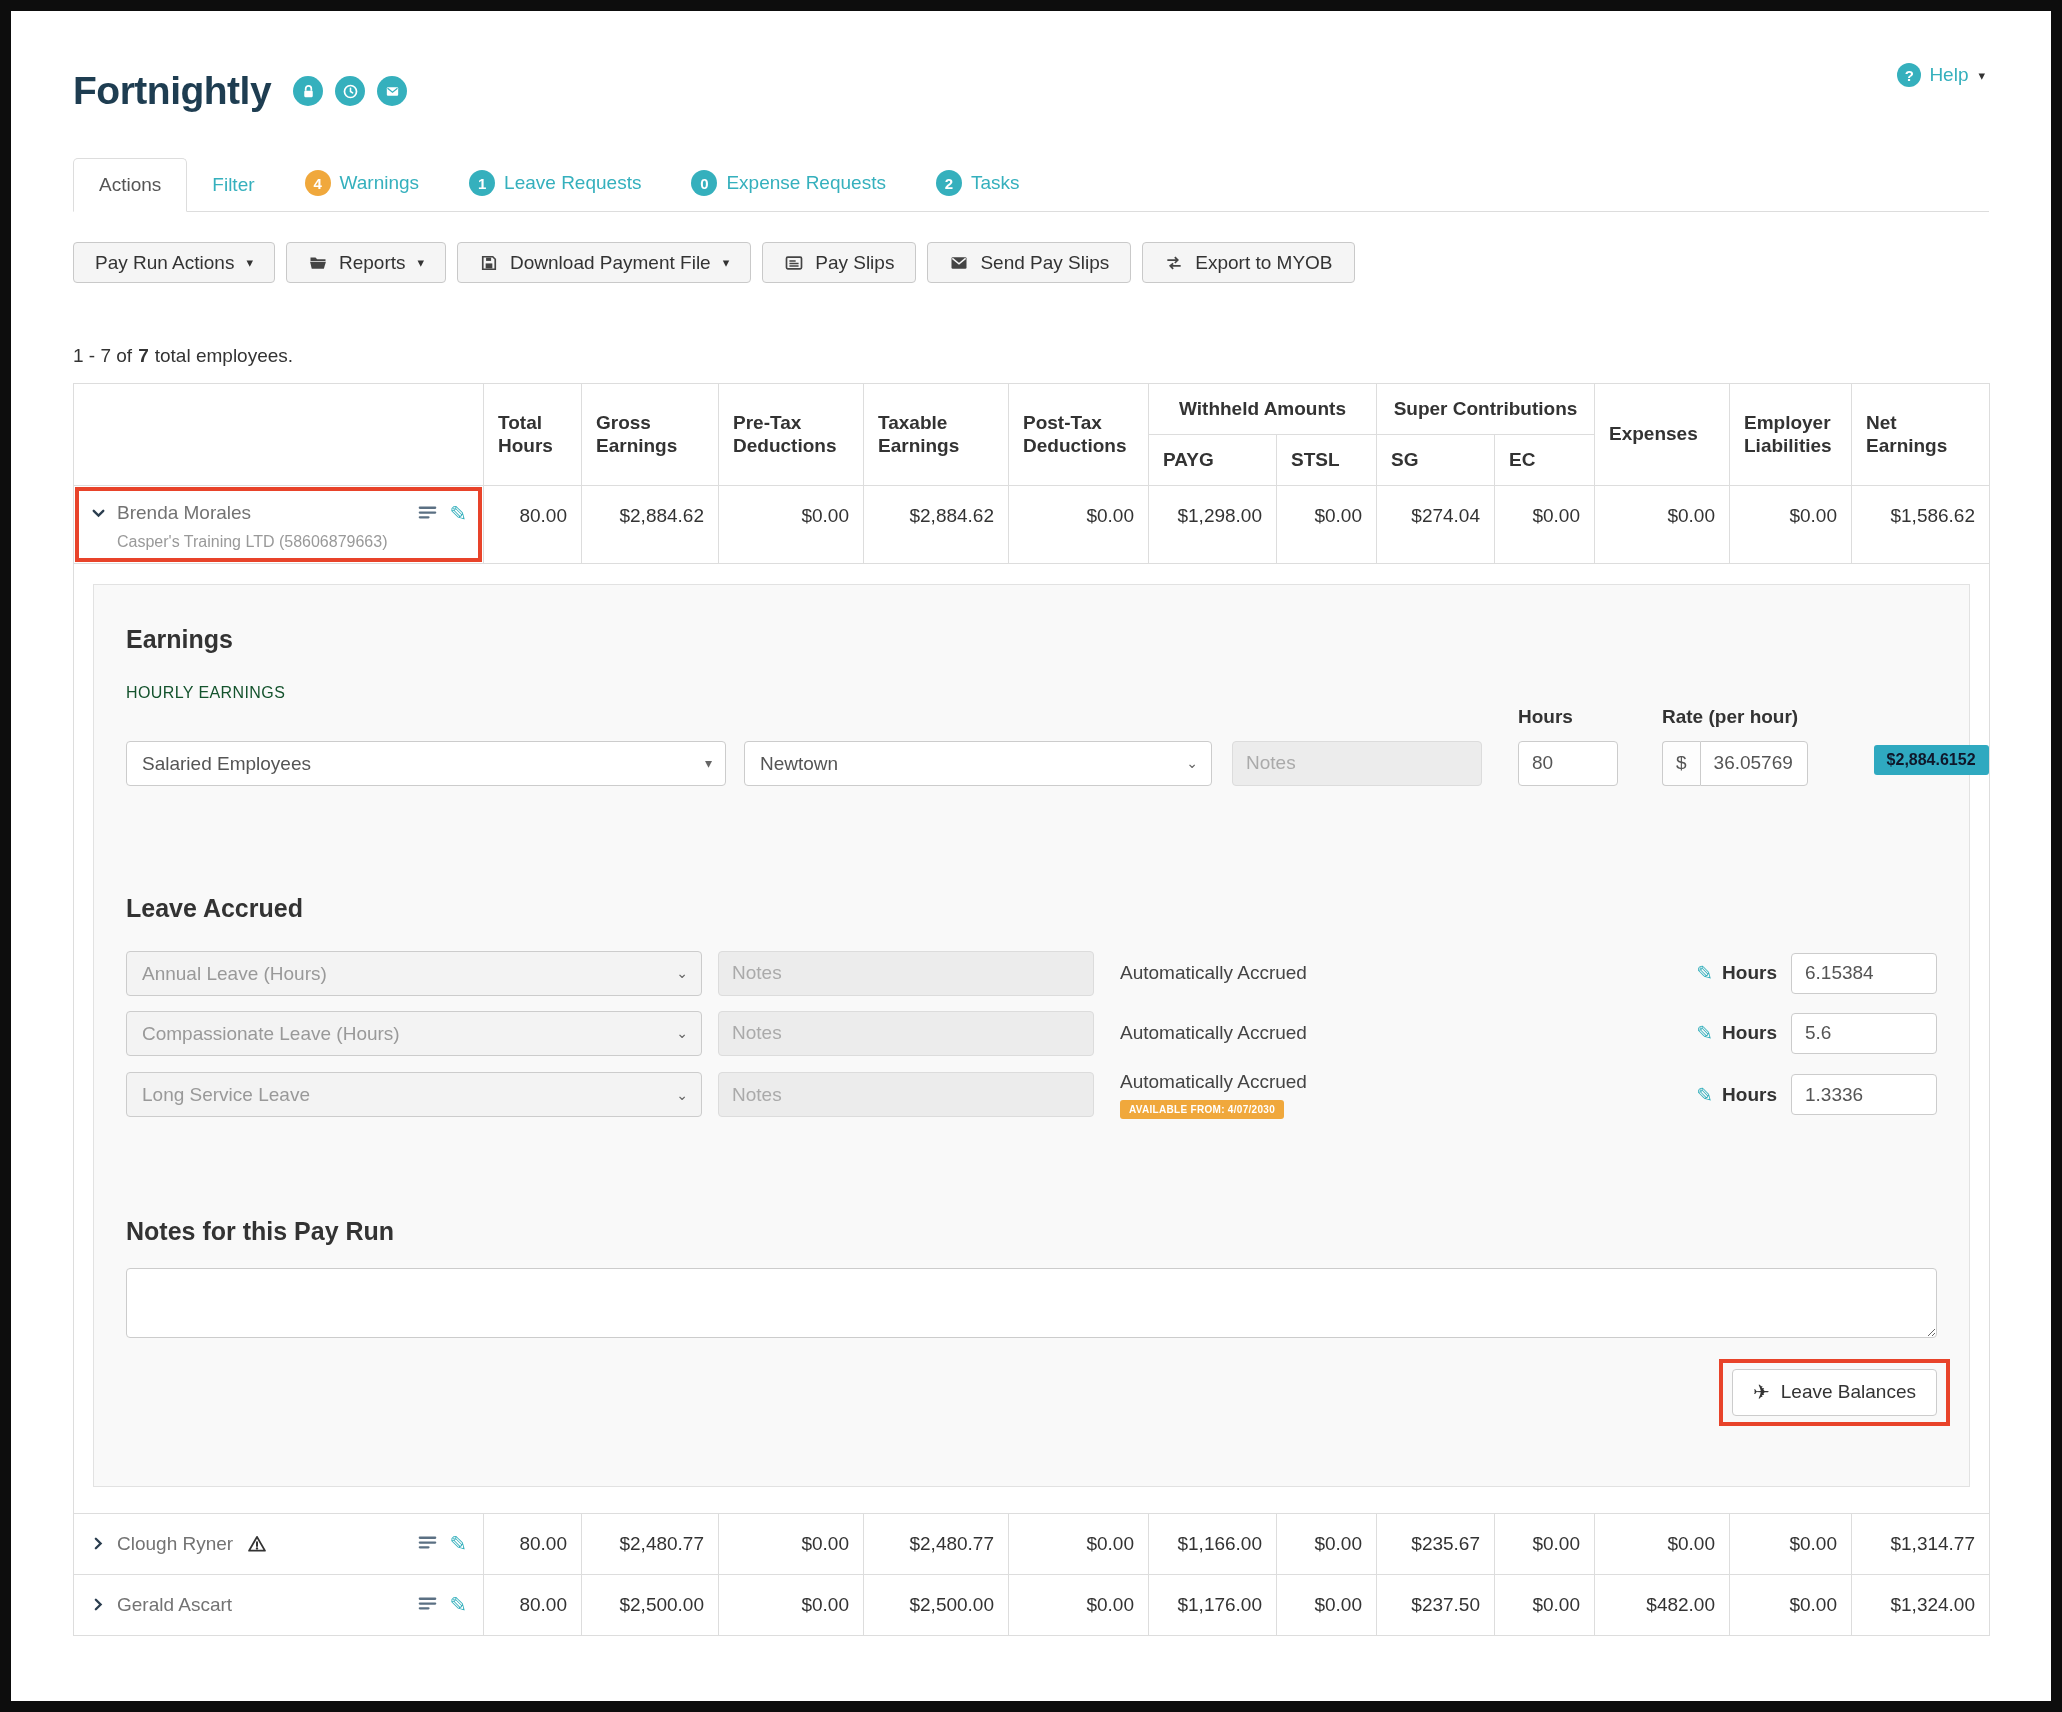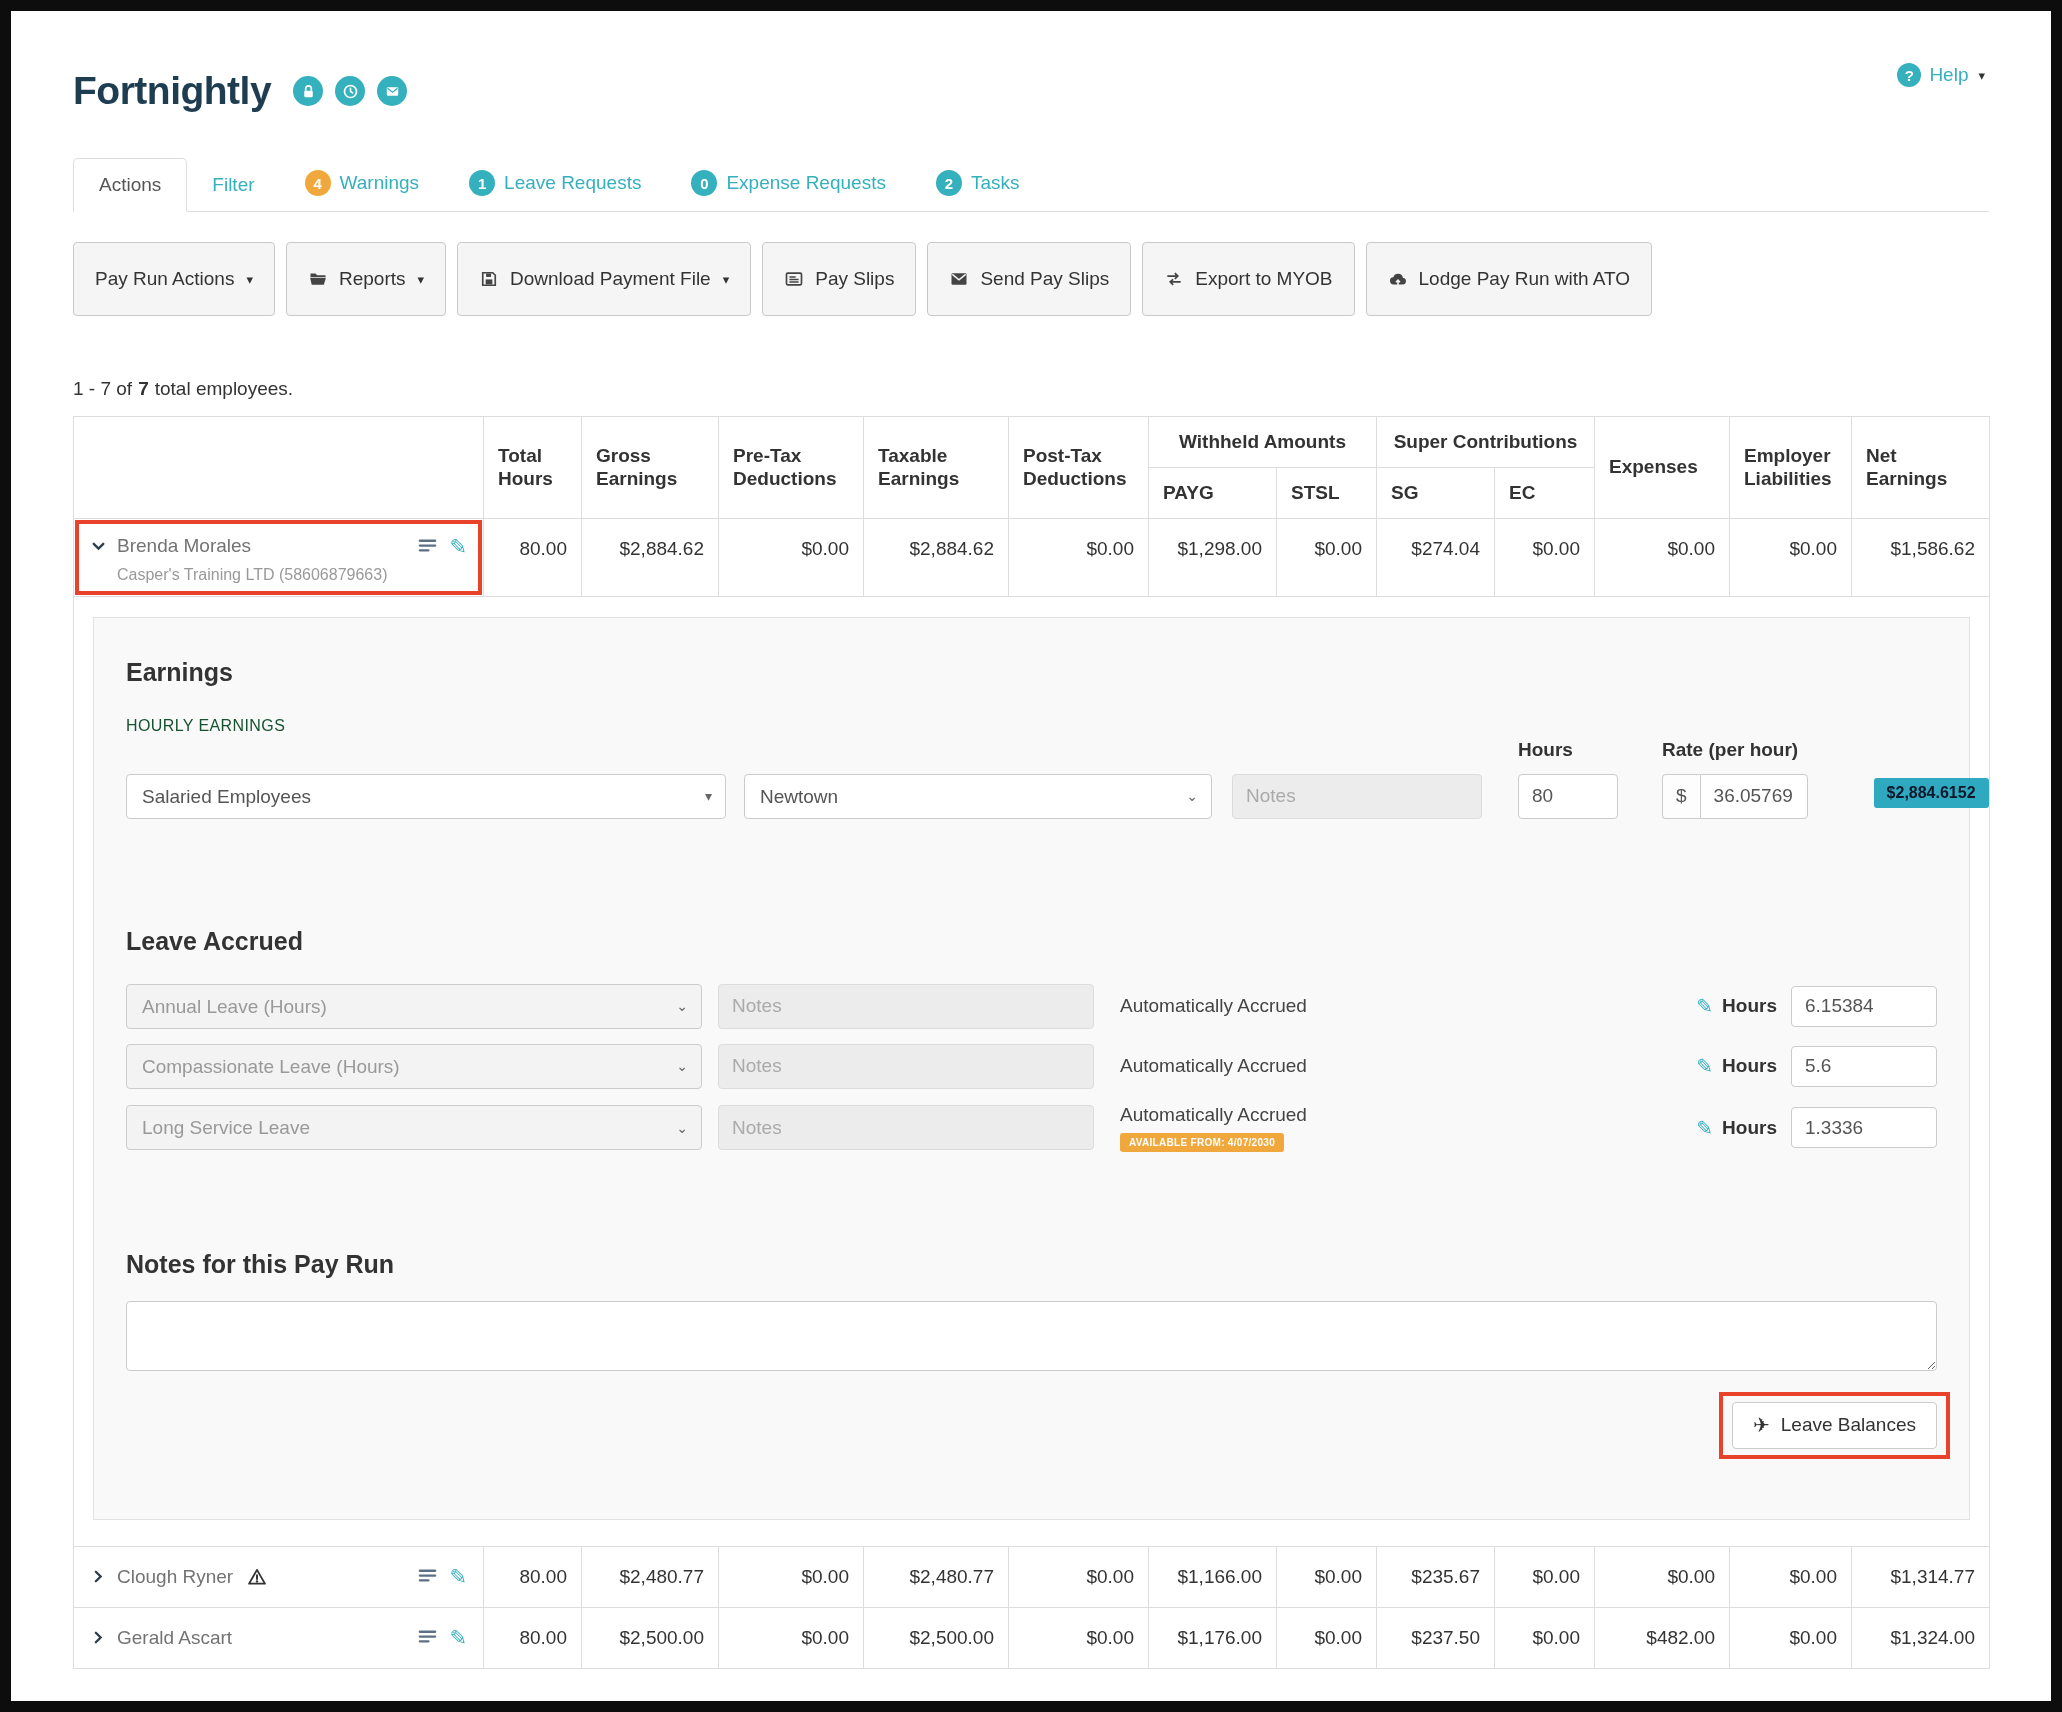--- a/index.html
+++ b/index.html
@@ -24,21 +24,21 @@
 
   
   .tabs{display:flex;margin-top:42px;border-bottom:1px solid #ddd;align-items:flex-end;}
   .tab{padding:15px 25px;font-size:19px;color:var(--teal);display:flex;align-items:center;gap:9px;cursor:pointer;white-space:nowrap;}
   .tab.active{background:#fff;border:1px solid #ddd;border-bottom:1px solid #fff;margin-bottom:-1px;border-radius:5px 5px 0 0;color:#555;}
   .tab-badge{min-width:26px;height:26px;border-radius:13px;background:var(--teal);color:#fff;font-size:15px;font-weight:bold;display:flex;align-items:center;justify-content:center;padding:0 5px;}
   .tab-badge.orange{background:var(--orange);}
 
   
   .toolbar{display:flex;gap:11px;margin-top:30px;}
-  .tbtn{display:flex;align-items:center;gap:11px;height:74px;padding:0 21px;background:#f5f5f5;border:1px solid #c9c9c9;border-radius:4px;font-size:19px;color:#333;font-family:inherit;cursor:pointer;white-space:nowrap;}
+  .tbtn{display:flex;align-items:center;gap:11px;height:41px;padding:0 21px;background:#f5f5f5;border:1px solid #c9c9c9;border-radius:4px;font-size:19px;color:#333;font-family:inherit;cursor:pointer;white-space:nowrap;}
   .tbtn svg{width:20px;height:20px;color:#444;flex:none;}
   .tbtn .caret{font-size:13px;color:#333;margin-left:1px;}
 
   .summary{display:flex;gap:6px;margin-top:62px;font-size:19px;color:#333;}
   .summary b{font-weight:bold;}
 
   
   table.paytable{border-collapse:collapse;width:100%;margin-top:16px;font-size:19px;color:#333;table-layout:fixed;}
   .paytable th,.paytable td{border:1px solid #ddd;}
   .paytable th{font-weight:bold;text-align:left;padding:13px 14px;vertical-align:middle;background:#fff;line-height:1.25;}
@@ -201,27 +201,20 @@
             <path d="M4 6.5 12 13l8-6.5" fill="none" stroke="#f5f5f5" stroke-width="1.8"></path>
           </svg>
       <span>Send Pay Slips</span>
     </button>
     <button class="tbtn">
       <svg viewBox="0 0 24 24">
             <path d="M4 8.5h12M13 5l3.5 3.5L13 12" fill="none" stroke="currentColor" stroke-width="2.1"></path>
             <path d="M20 15.5H8M11 12.5 7.5 15.5 11 19" fill="none" stroke="currentColor" stroke-width="2.1"></path>
           </svg>
       <span>Export to MYOB</span>
-    </button>
-    <button class="tbtn">
-      <svg viewBox="0 0 24 24">
-            <path d="M7 18.5a4.3 4.3 0 0 1-.6-8.6 6 6 0 0 1 11.6.9 3.8 3.8 0 0 1-.7 7.7z" fill="currentColor"></path>
-            <path d="M12 20v-6M9.6 16 12 13.4 14.4 16" fill="none" stroke="#f5f5f5" stroke-width="1.8"></path>
-          </svg>
-      <span>Lodge Pay Run with ATO</span>
     </button>
   </div>
 
   <div class="summary">
     <span>1 - 7 of</span>
         <b>7</b>
         <span>total employees.</span>
   </div>
 
   <table class="paytable">

